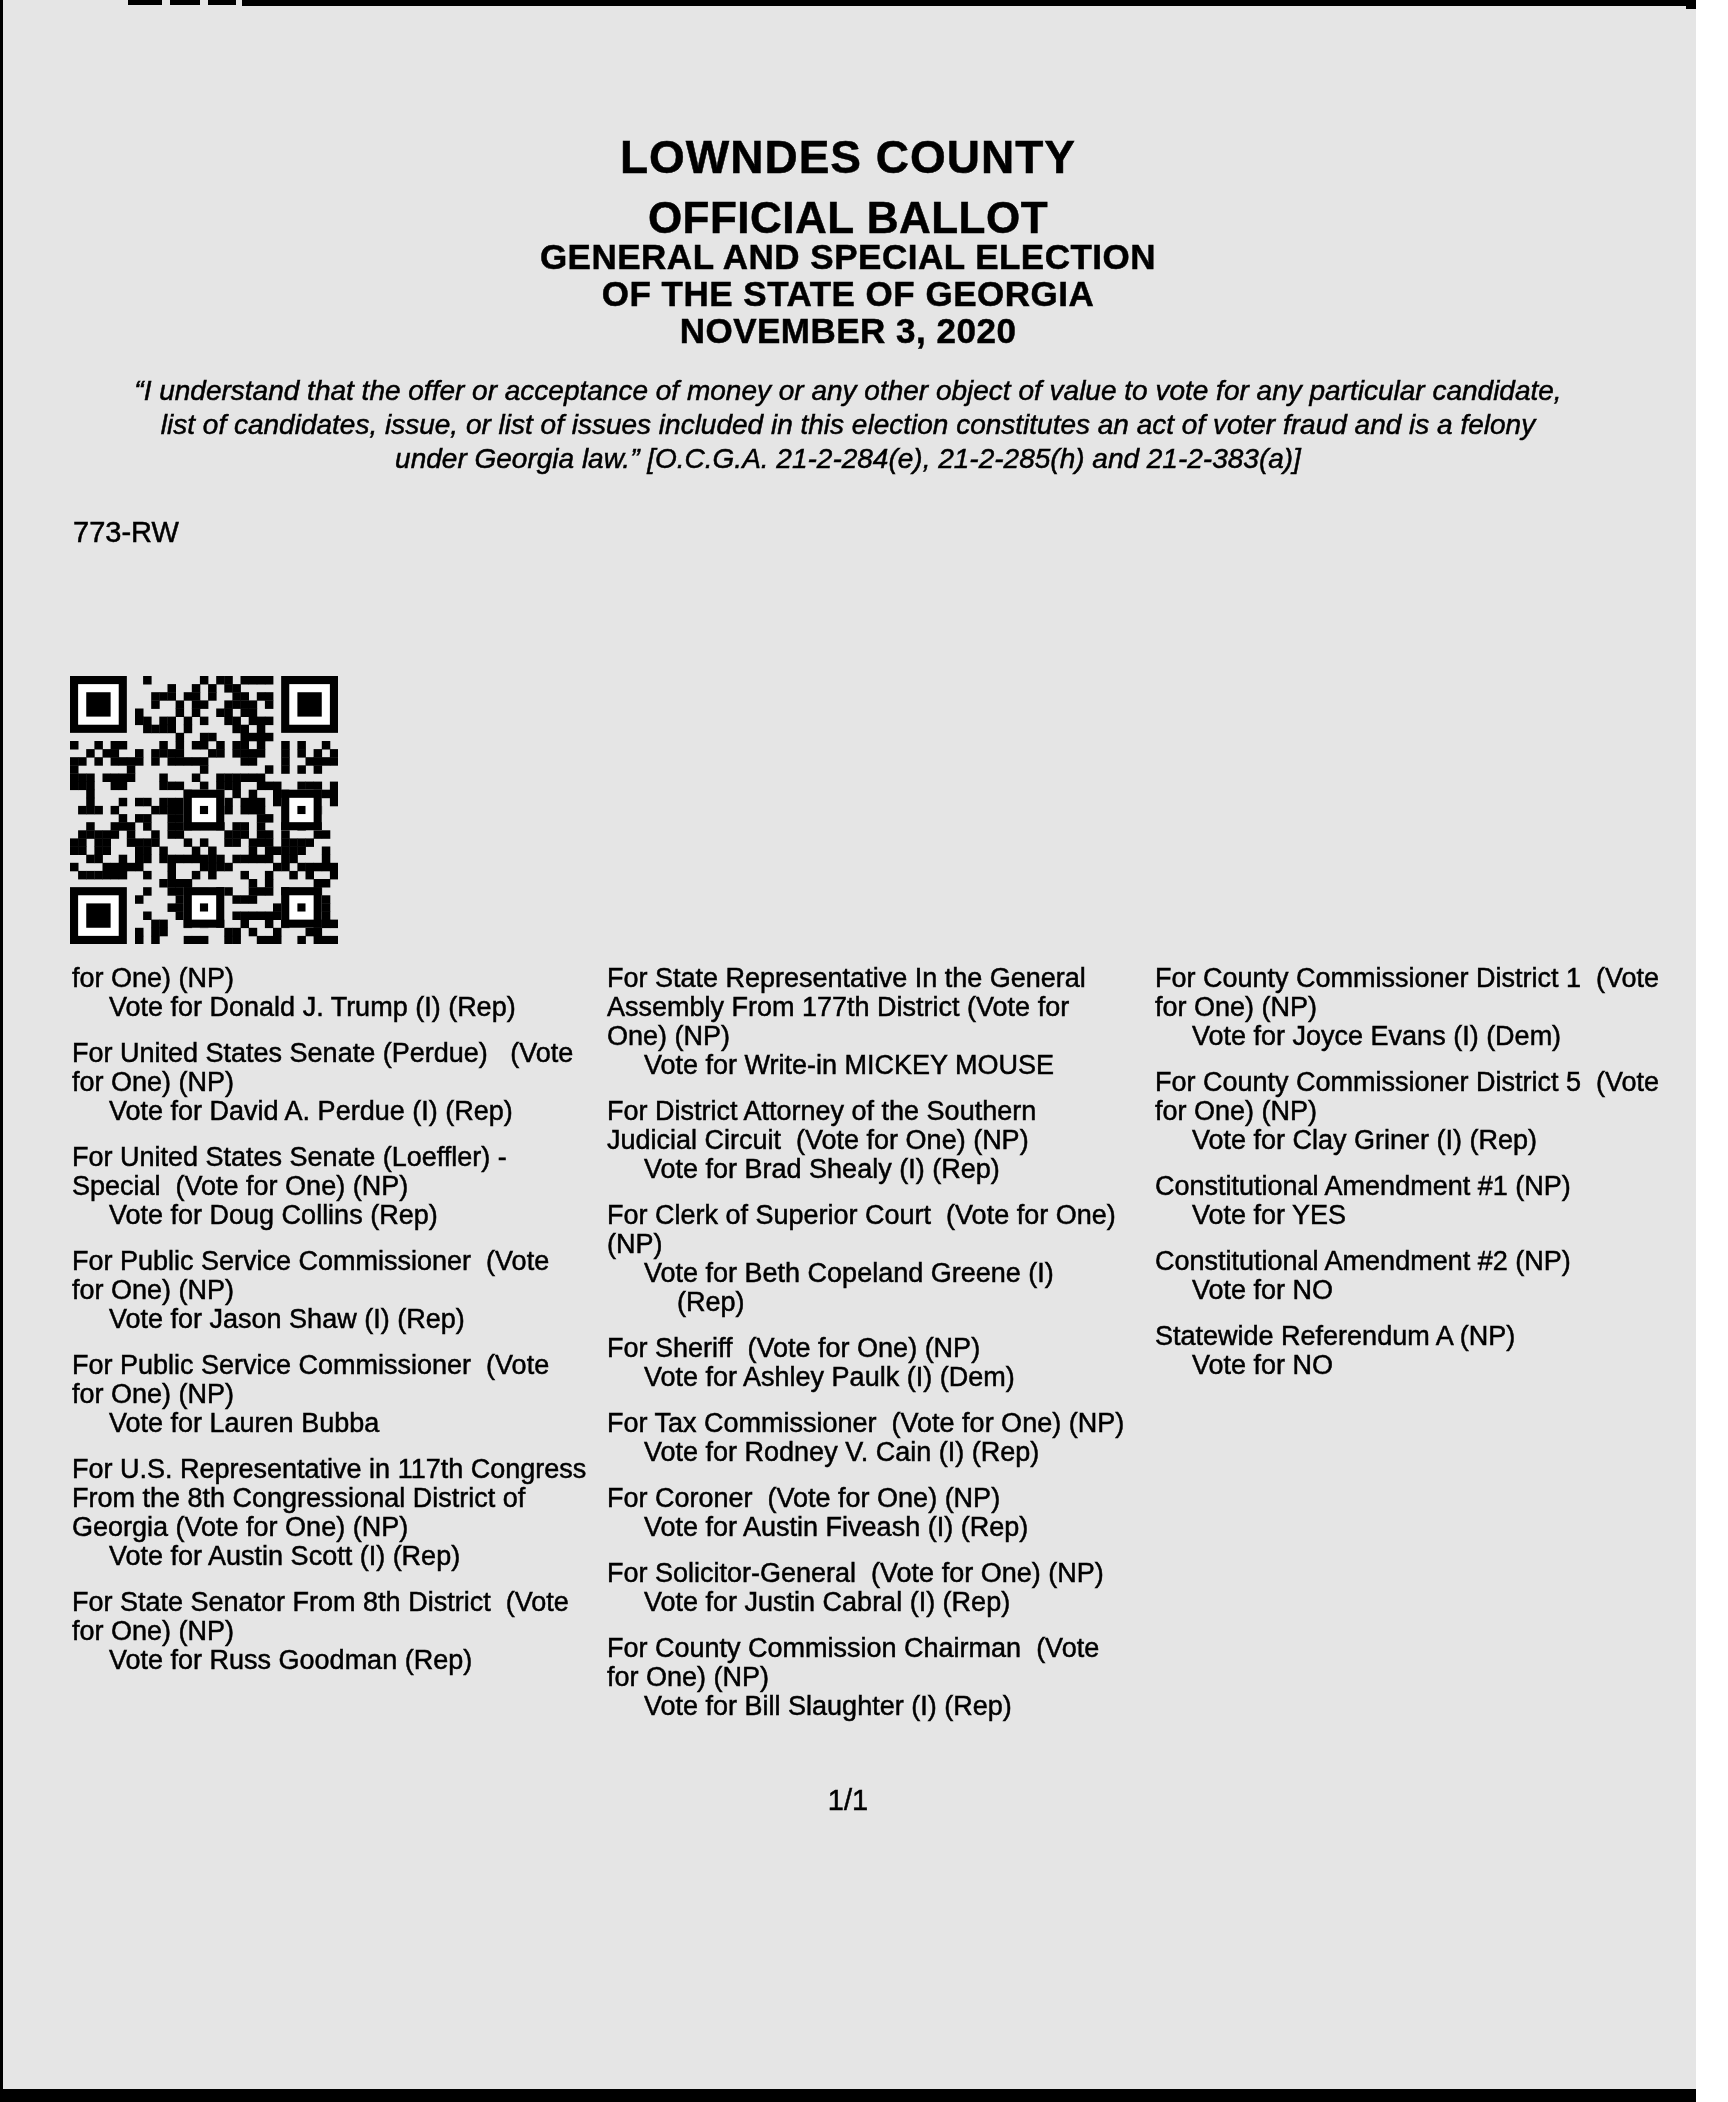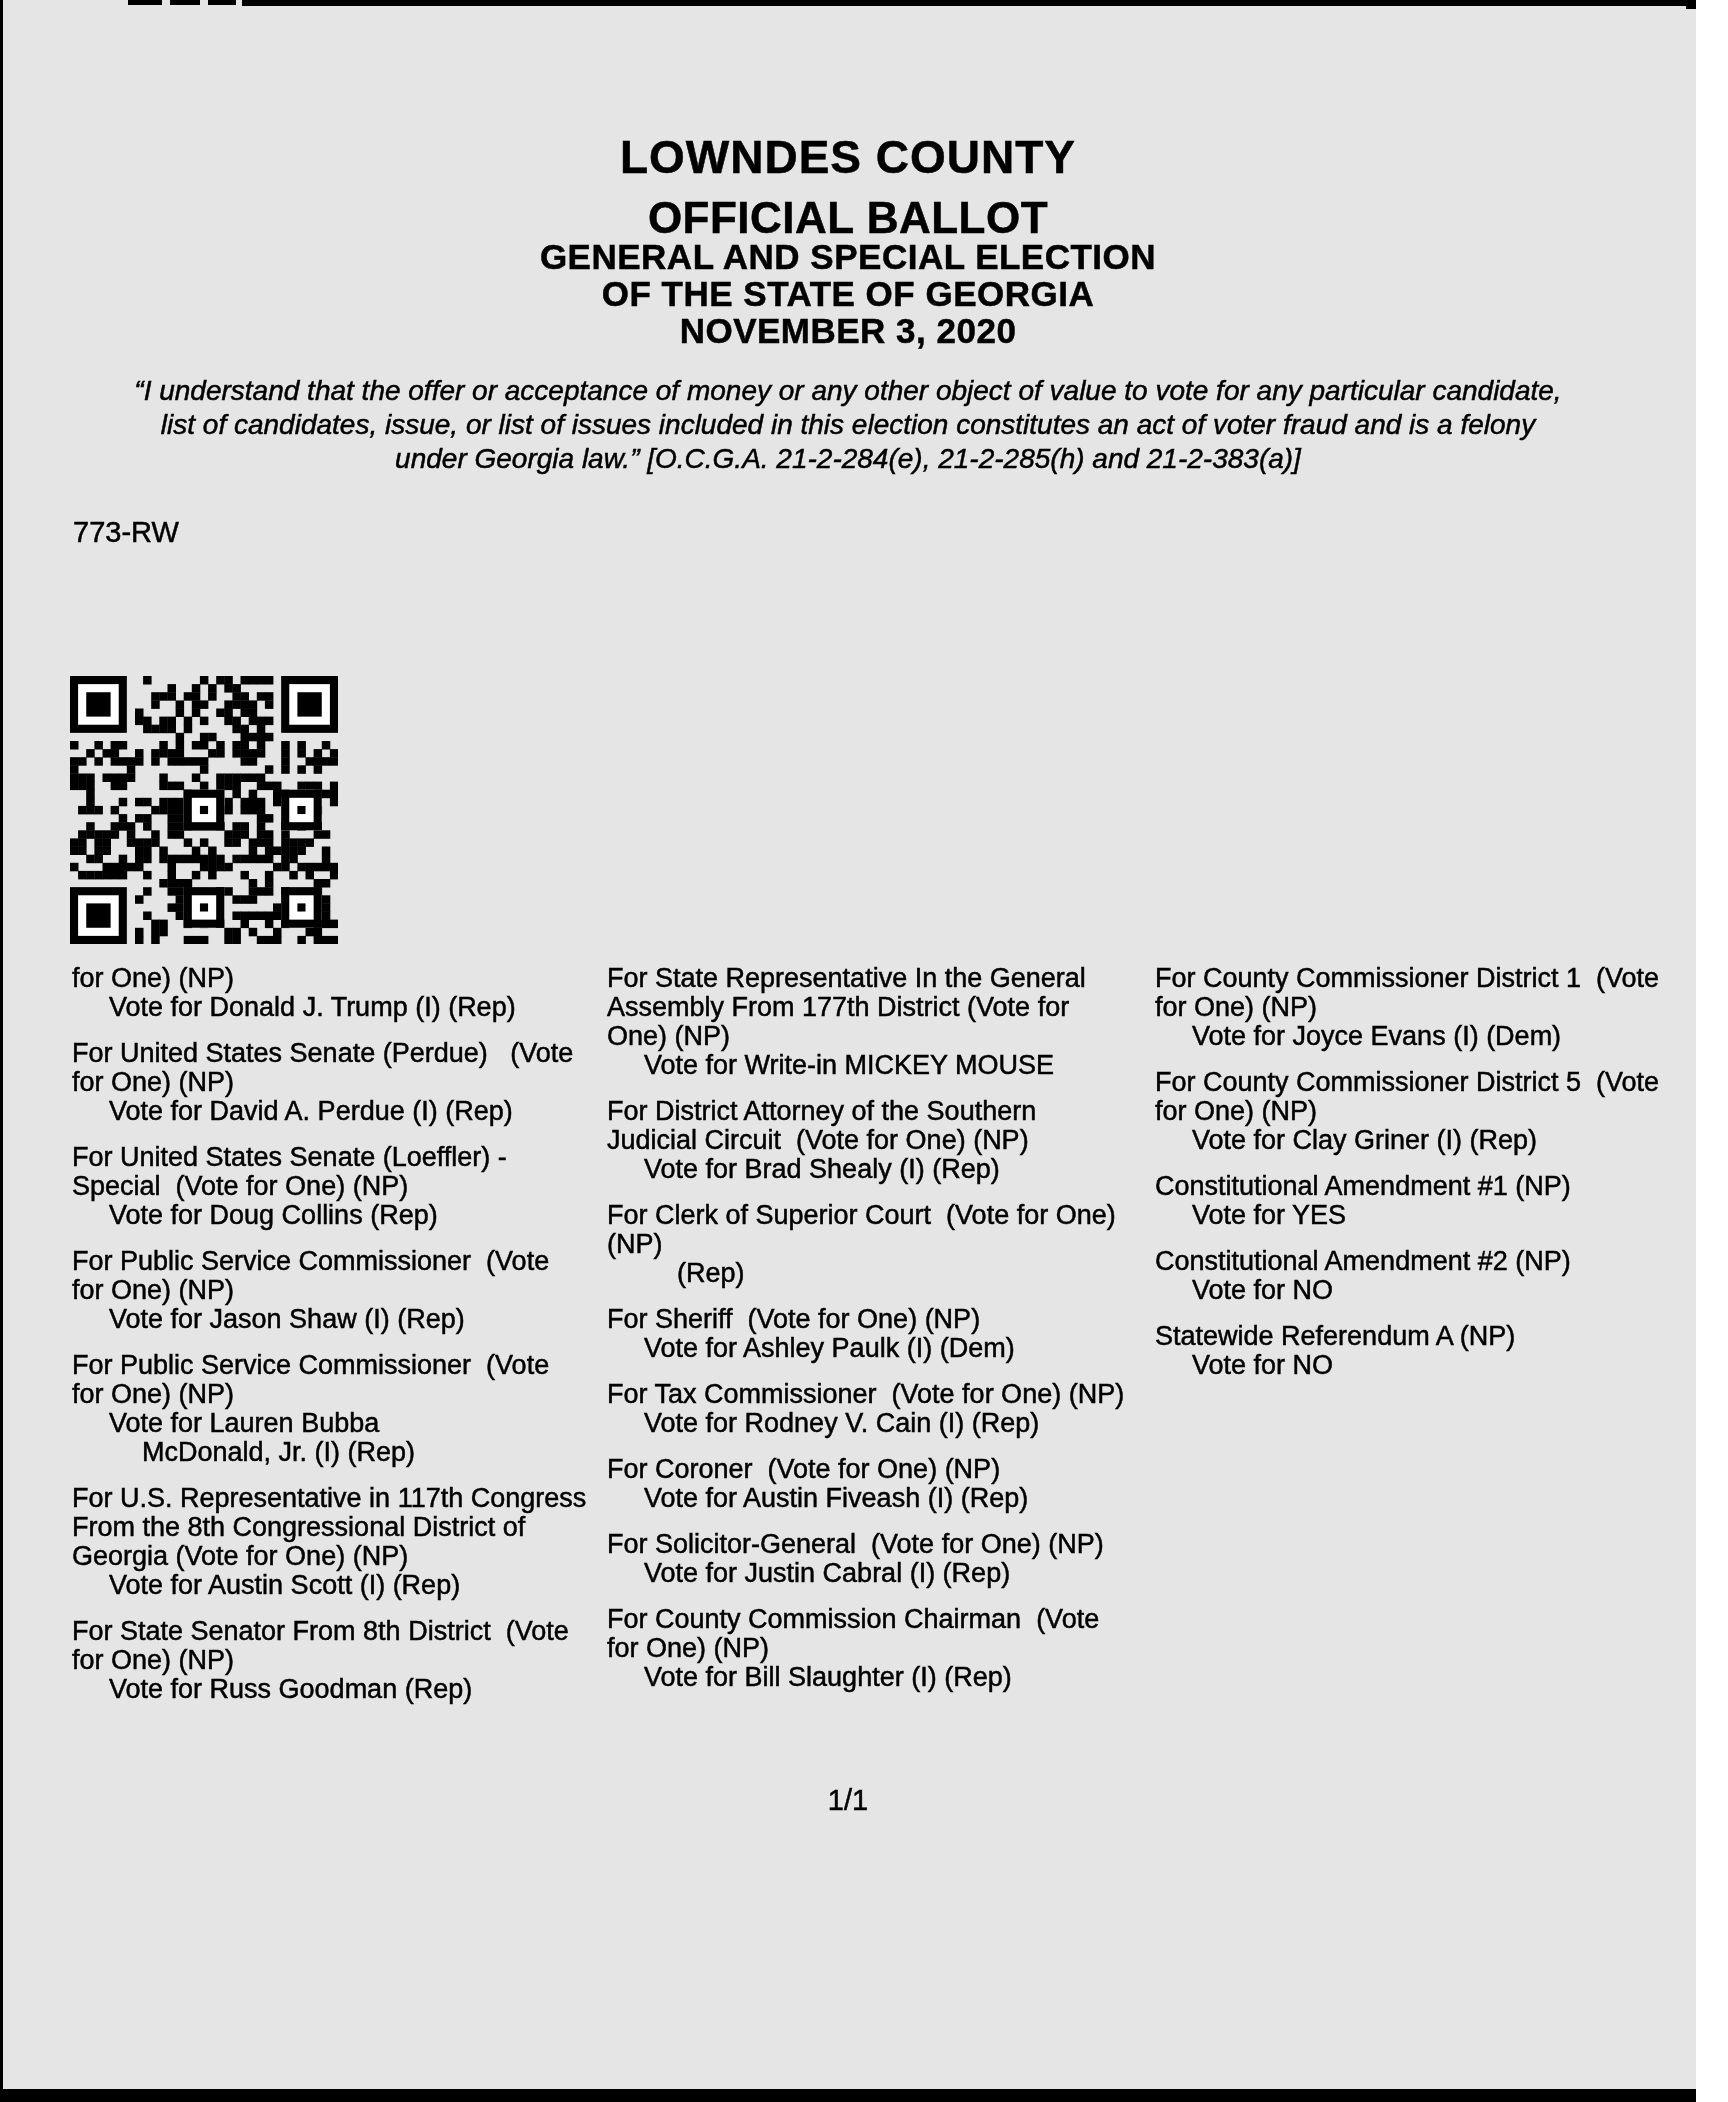--- a/index.html
+++ b/index.html
@@ -554,21 +554,20 @@
       </div>
       <div class="contest">
         <div class="h-line">For Public Service Commissioner  (Vote</div>
         <div class="h-line">for One) (NP)</div>
         <div class="v-line">Vote for Jason Shaw (I) (Rep)</div>
       </div>
       <div class="contest">
         <div class="h-line">For Public Service Commissioner  (Vote</div>
         <div class="h-line">for One) (NP)</div>
         <div class="v-line">Vote for Lauren Bubba</div>
-        <div class="v-line cont">McDonald, Jr. (I) (Rep)</div>
       </div>
       <div class="contest">
         <div class="h-line">For U.S. Representative in 117th Congress</div>
         <div class="h-line">From the 8th Congressional District of</div>
         <div class="h-line">Georgia (Vote for One) (NP)</div>
         <div class="v-line">Vote for Austin Scott (I) (Rep)</div>
       </div>
       <div class="contest">
         <div class="h-line">For State Senator From 8th District  (Vote</div>
         <div class="h-line">for One) (NP)</div>
@@ -583,20 +582,21 @@
         <div class="v-line">Vote for Write-in MICKEY MOUSE</div>
       </div>
       <div class="contest">
         <div class="h-line">For District Attorney of the Southern</div>
         <div class="h-line">Judicial Circuit  (Vote for One) (NP)</div>
         <div class="v-line">Vote for Brad Shealy (I) (Rep)</div>
       </div>
       <div class="contest">
         <div class="h-line">For Clerk of Superior Court  (Vote for One)</div>
         <div class="h-line">(NP)</div>
+        <div class="v-line">Vote for Beth Copeland Greene (I)</div>
         <div class="v-line cont">(Rep)</div>
       </div>
       <div class="contest">
         <div class="h-line">For Sheriff  (Vote for One) (NP)</div>
         <div class="v-line">Vote for Ashley Paulk (I) (Dem)</div>
       </div>
       <div class="contest">
         <div class="h-line">For Tax Commissioner  (Vote for One) (NP)</div>
         <div class="v-line">Vote for Rodney V. Cain (I) (Rep)</div>
       </div>

